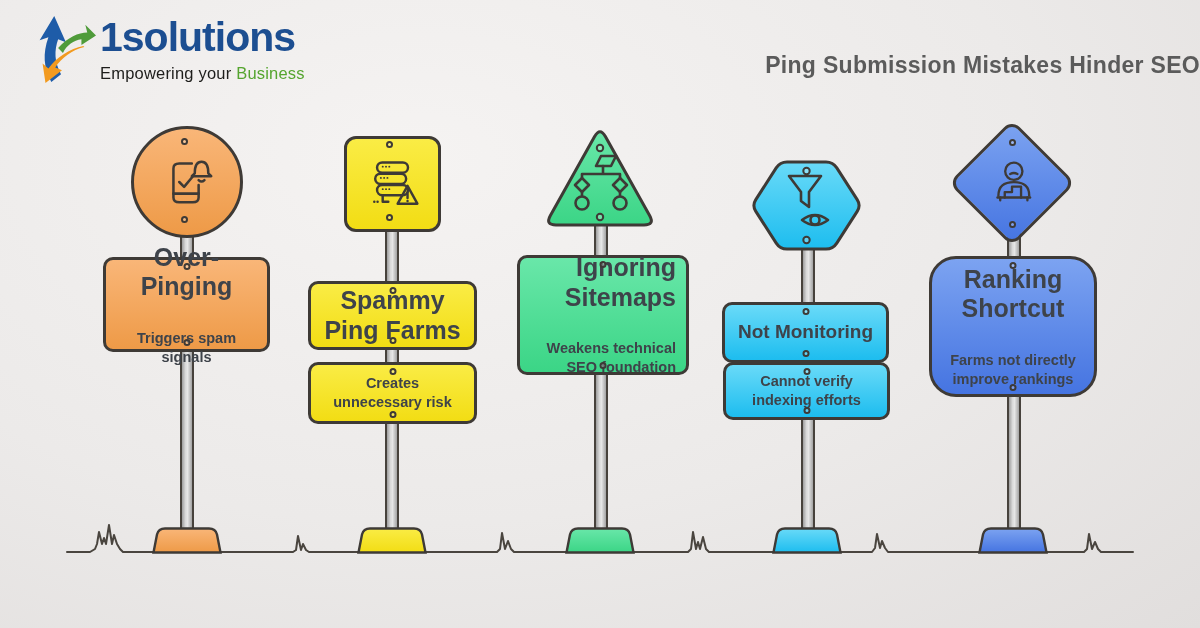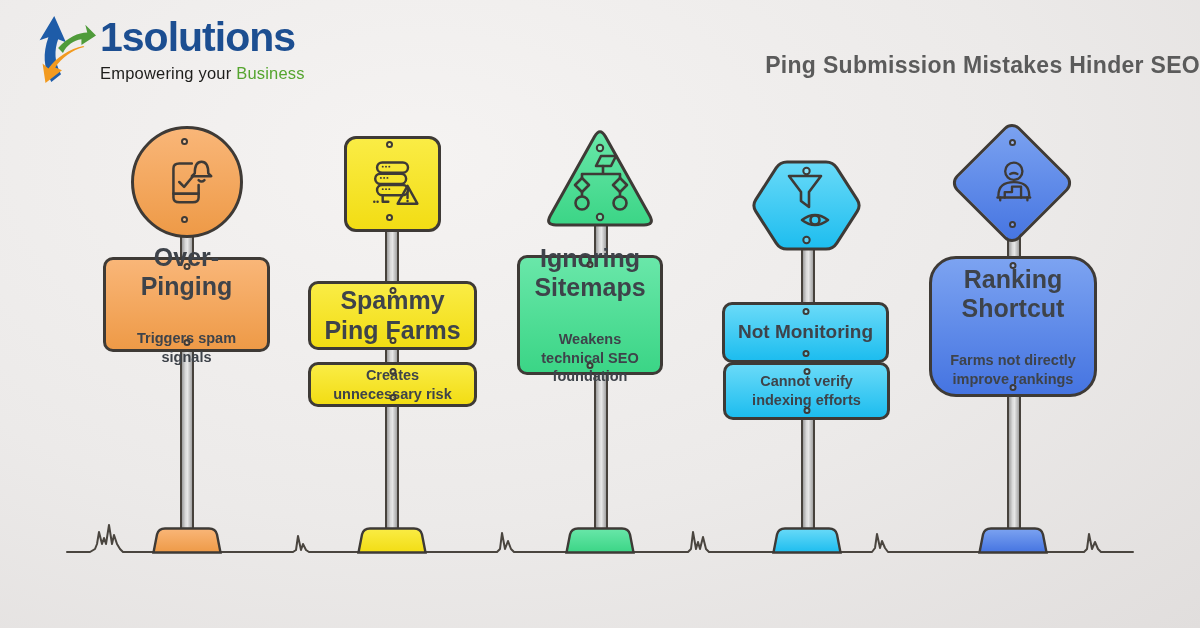--- a/index.html
+++ b/index.html
@@ -129,21 +129,21 @@
         </g>
       </svg>
     </div>
     <div class="screw" style="left:386px;top:141px;"></div>
     <div class="screw" style="left:386px;top:214px;"></div>
     <div class="board" style="left:308px;top:281px;width:169px;height:69px;">
       <div class="screw on-board" style="top:3px;"></div>
       <div class="board-title">Spammy Ping Farms</div>
       <div class="screw on-board" style="bottom:3px;"></div>
     </div>
-    <div class="board" style="left:308px;top:362px;width:169px;height:45px;">
+    <div class="board" style="left:308px;top:362px;width:169px;height:62px;">
       <div class="screw on-board" style="top:3px;"></div>
       <div class="board-sub only">Creates unnecessary risk</div>
       <div class="screw on-board" style="bottom:3px;"></div>
     </div>
   </div>
 
   <div class="sign-column" style="--c1: #69E7A9; --c2: #3BD586;">
     <div class="post" style="left:594px;top:215px;height:323px;"></div>
     <svg class="base" style="left:565px;top:526px;" width="70" height="28" viewBox="0 0 70 28">
       <defs>
@@ -167,21 +167,21 @@
         <path d="M 65,44 V 52 M 44,52 H 82 M 44,52 V 56 M 82,52 V 56"></path>
         <path d="M 44,56 l 7,7 l -7,7 l -7,-7 z"></path>
         <path d="M 82,56 l 7,7 l -7,7 l -7,-7 z"></path>
         <path d="M 44,70 V 74 M 82,70 V 74"></path>
         <circle cx="44" cy="81" r="6.5"></circle>
         <circle cx="82" cy="81" r="6.5"></circle>
       </g>
       <circle cx="62" cy="26" r="3.2" fill="rgba(255,255,255,0.28)" stroke="#3E3A36" stroke-width="2"></circle>
       <circle cx="62" cy="95" r="3.2" fill="rgba(255,255,255,0.28)" stroke="#3E3A36" stroke-width="2"></circle>
     </svg>
-    <div class="board" style="left:517px;top:255px;width:146px;height:120px;">
+    <div class="board" style="left:517px;top:255px;width:172px;height:120px;text-align:right;">
       <div class="screw on-board" style="top:3px;"></div>
       <div class="board-title">Ignoring Sitemaps</div>
       <div class="board-sub">Weakens technical SEO foundation</div>
       <div class="screw on-board" style="bottom:3px;"></div>
     </div>
   </div>
 
   <div class="sign-column" style="--c1: #69DAF8; --c2: #1DBDEF;">
     <div class="post" style="left:801px;top:240px;height:298px;"></div>
     <svg class="base" style="left:772px;top:526px;" width="70" height="28" viewBox="0 0 70 28">

